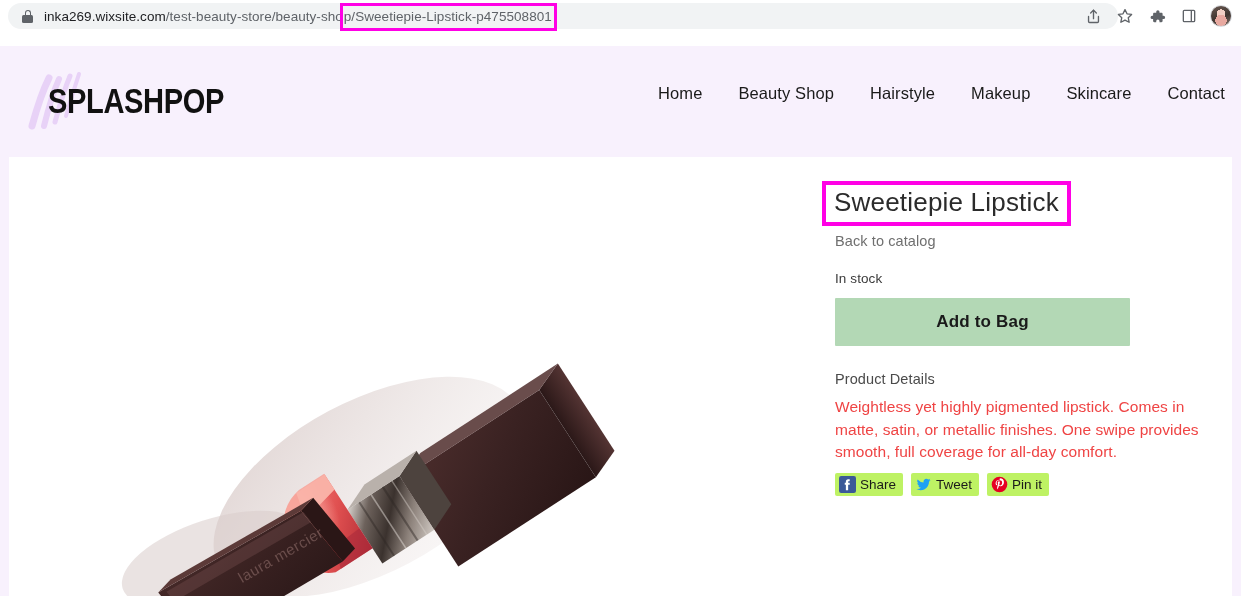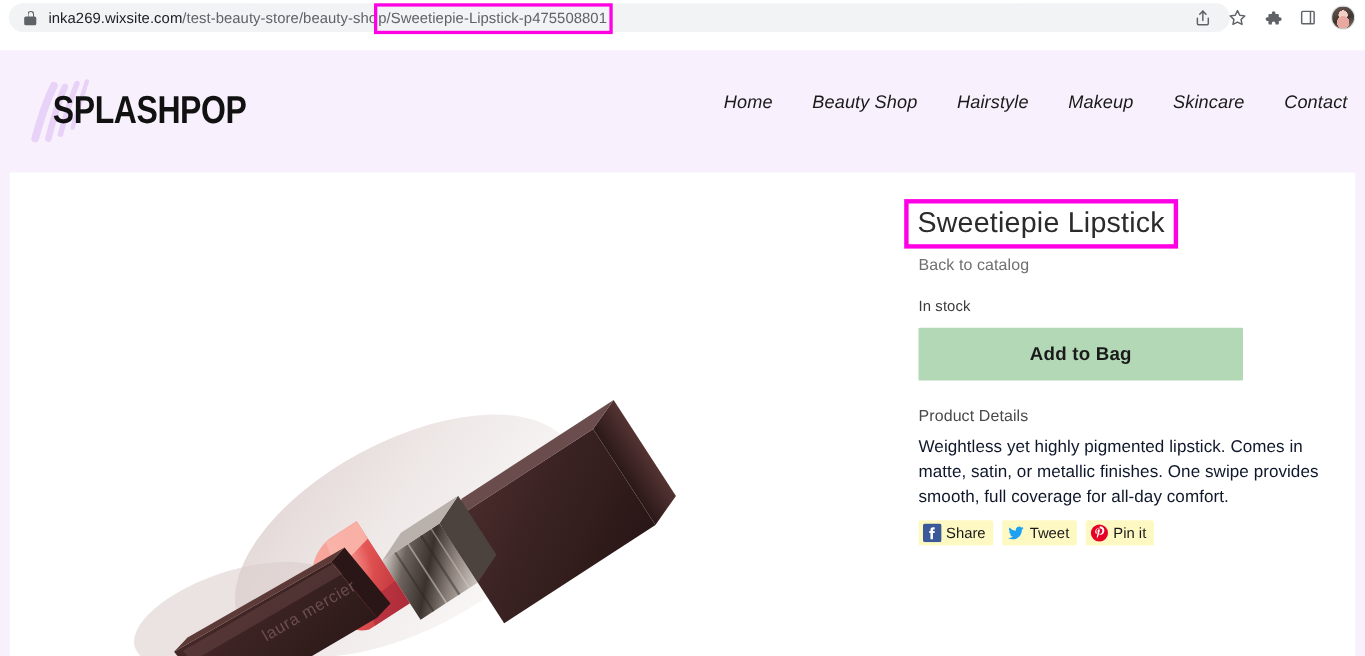--- a/index.html
+++ b/index.html
@@ -104,21 +104,21 @@
     letter-spacing: -0.4px;
     color: #111111;
     margin-left: 30px;
     font-family: "Liberation Sans", sans-serif;
     transform: scaleY(1.18) scaleX(0.97);
     transform-origin: left center;
   }
 
   .nav {
     position: absolute; right: 16px; top: 38px;
-    display: flex; align-items: center; gap: 36px; font-style: italic;
+    display: flex; align-items: center; gap: 36px;
   }
   .nav-item {
     font-size: 16.5px;
     color: #1a1a1a;
     letter-spacing: 0.1px;
     white-space: nowrap;
     cursor: pointer;
     font-family: "Liberation Sans", sans-serif;
   }
 
@@ -186,35 +186,35 @@
     font-family: "Liberation Sans", sans-serif;
   }
   .details-h {
     margin: 25px 0 0 11px;
     font-size: 14.5px; color: #4a4a4a;
     letter-spacing: 0.1px;
   }
   .details-p {
     margin: 9px 0 0 11px;
     width: 378px;
-    font-size: 15.5px; color: #0f172a;
+    font-size: 15.5px; color: #ef4444;
     line-height: 22.5px; letter-spacing: 0.05px;
   }
   .share-h {
     margin: 26px 0 0 11px;
     font-size: 14.5px; color: #4a4a4a;
     letter-spacing: 0.1px;
   }
   .share-row {
     margin: 9px 0 0 11px;
     display: flex; align-items: center; gap: 8px;
   }
   .share-btn {
     display: flex; align-items: center; gap: 4px;
-    background: #fef9c3;
+    background: #bef264;
     padding: 3px 7px 3px 4px;
     border-radius: 2px;
     cursor: pointer;
     font-size: 13.5px; color: #1a1a1a;
   }
   .sicon { width: 17px; height: 17px; flex: 0 0 auto; }
 </style>
 </head>
 <body>
 

